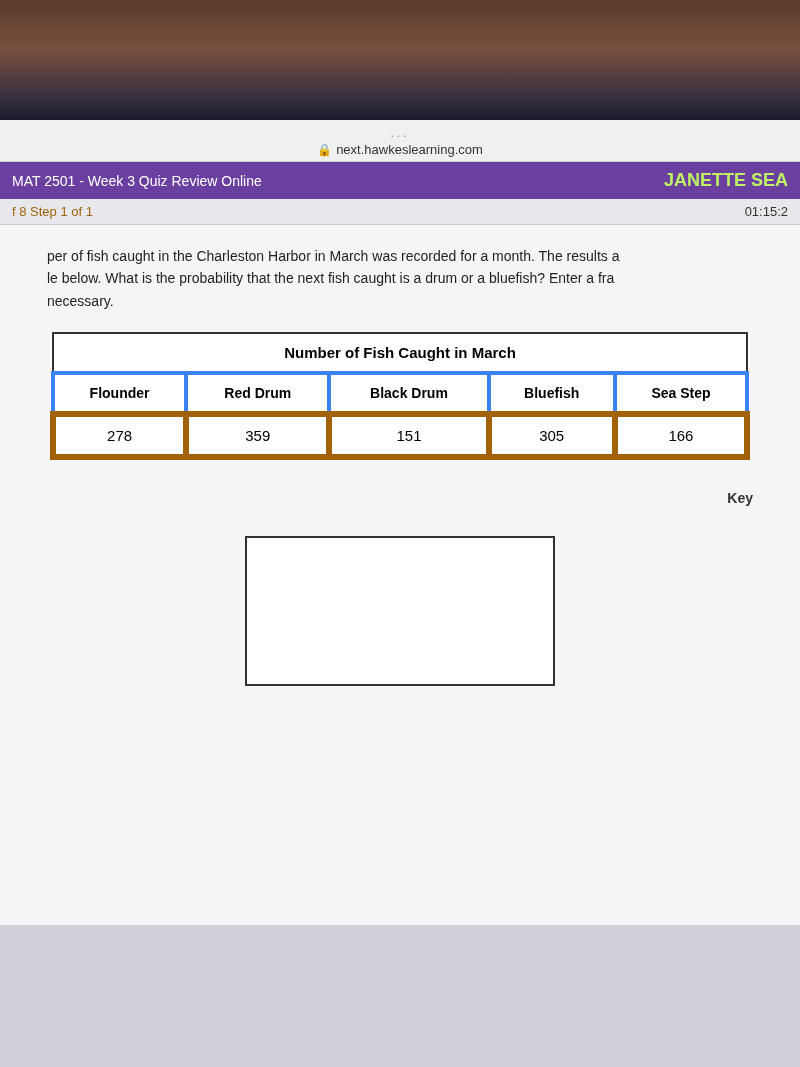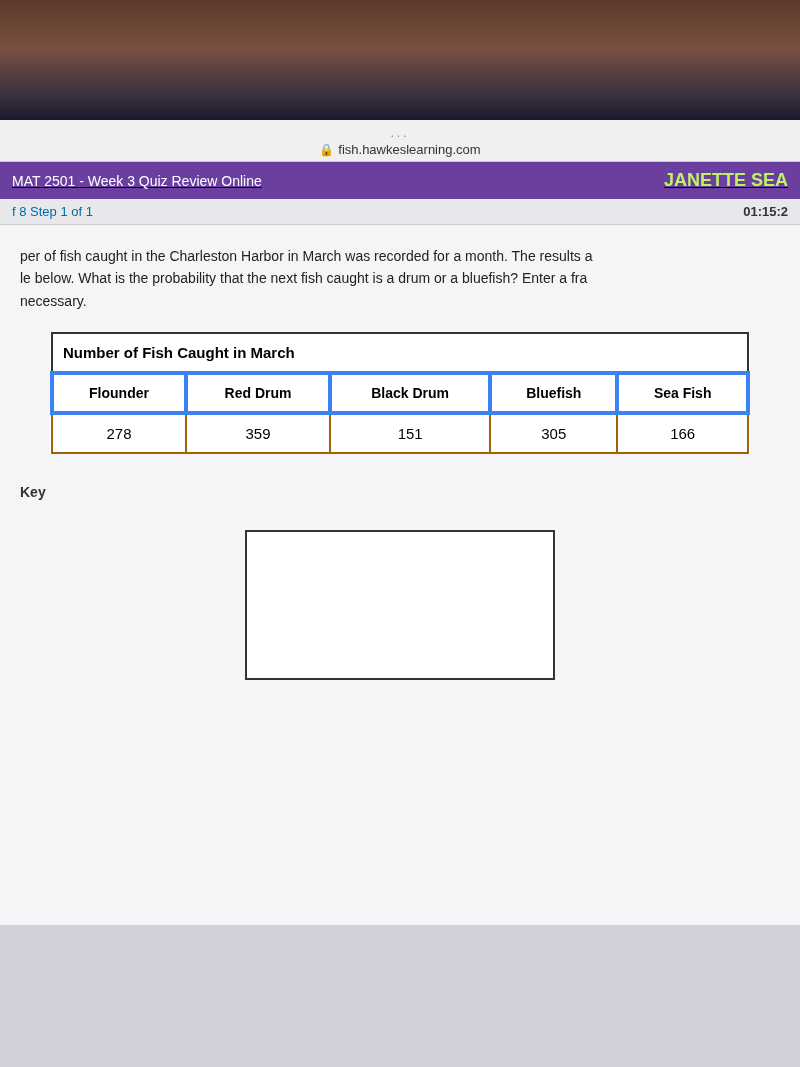--- a/index.html
+++ b/index.html
@@ -52,21 +52,20 @@
     }
 
     
     .nav-bar {
       width: 100%;
       background: #6b3fa0;
       padding: 8px 12px;
       display: flex;
       align-items: center;
       justify-content: space-between;
-      text-decoration: underline;
     }
 
     .nav-title {
       color: white;
       font-size: 14px;
       font-weight: normal;
     }
 
     .nav-user {
       color: #bef264;
@@ -79,33 +78,33 @@
       background: #e8e8ec;
       padding: 5px 12px;
       display: flex;
       align-items: center;
       justify-content: space-between;
       border-bottom: 1px solid #ccc;
     }
 
     .step-info {
       font-size: 13px;
-      color: #0369a1;
+      color: #a16207;
     }
 
     .timer {
       font-size: 13px;
       color: #333;
-      font-weight: bold;
+      font-weight: normal;
     }
 
     
     .main-content {
       background: #f5f5f7;
-      padding: 20px 20px;
+      padding: 20px 47px;
       min-height: 700px;
     }
 
     .question-text {
       font-size: 14px;
       color: #222;
       line-height: 1.6;
       margin-bottom: 20px;
     }
 
@@ -116,41 +115,42 @@
     }
 
     .fish-table {
       width: 100%;
       border-collapse: collapse;
       border: 2px solid #333;
       background: white;
     }
 
     .fish-table .title-row td {
+      text-align: center;
       font-weight: bold;
       font-size: 15px;
       padding: 10px;
       border: 2px solid #333;
       background: white;
     }
 
     .fish-table .header-row th {
       text-align: center;
       font-weight: bold;
       font-size: 14px;
       padding: 10px 14px;
       border: 4px solid #3b82f6;
       background: white;
     }
 
     .fish-table .data-row td {
       text-align: center;
       font-size: 15px;
       padding: 10px 14px;
-      border: 2px solid #a16207;
+      border: 6px solid #a16207;
       background: white;
     }
 
     
     .key-area {
       position: absolute;
       right: 10px;
       top: 710px;
       font-size: 14px;
       font-weight: bold;
@@ -173,21 +173,21 @@
   </style>
 </head>
 <body>
 
 <div class="photo-area"></div>
 
 <div class="browser-chrome">
   <div class="browser-dots">...</div>
   <div class="browser-url">
     <span class="lock-icon">🔒</span>
-    <span>fish.hawkeslearning.com</span>
+    <span>next.hawkeslearning.com</span>
   </div>
 </div>
 
 <div class="nav-bar">
   <span class="nav-title">MAT 2501 - Week 3 Quiz Review Online</span>
   <span class="nav-user">JANETTE SEA</span>
 </div>
 
 <div class="sub-nav">
   <span class="step-info">f 8 Step 1 of 1</span>
@@ -206,34 +206,34 @@
     <table class="fish-table">
       <tbody>
           <tr class="title-row">
         <td colspan="5">Number of Fish Caught in March</td>
       </tr>
       <tr class="header-row">
         <th>Flounder</th>
         <th>Red Drum</th>
         <th>Black Drum</th>
         <th>Bluefish</th>
-        <th>Sea Fish</th>
+        <th>Sea Step</th>
       </tr>
       <tr class="data-row">
         <td>278</td>
         <td>359</td>
         <td>151</td>
         <td>305</td>
         <td>166</td>
       </tr>
     </tbody>
       </table>
   </div>
 
-  <div style="display:flex; margin-bottom: 10px;">
+  <div style="display:flex; justify-content:flex-end; margin-bottom: 10px;">
     <span class="key-area" style="position:static;">Key</span>
   </div>
 
   <div class="answer-box-container">
     <div class="answer-box" contenteditable="true" style=""></div>
   </div>
 
 </div>
 
 </body></html>

